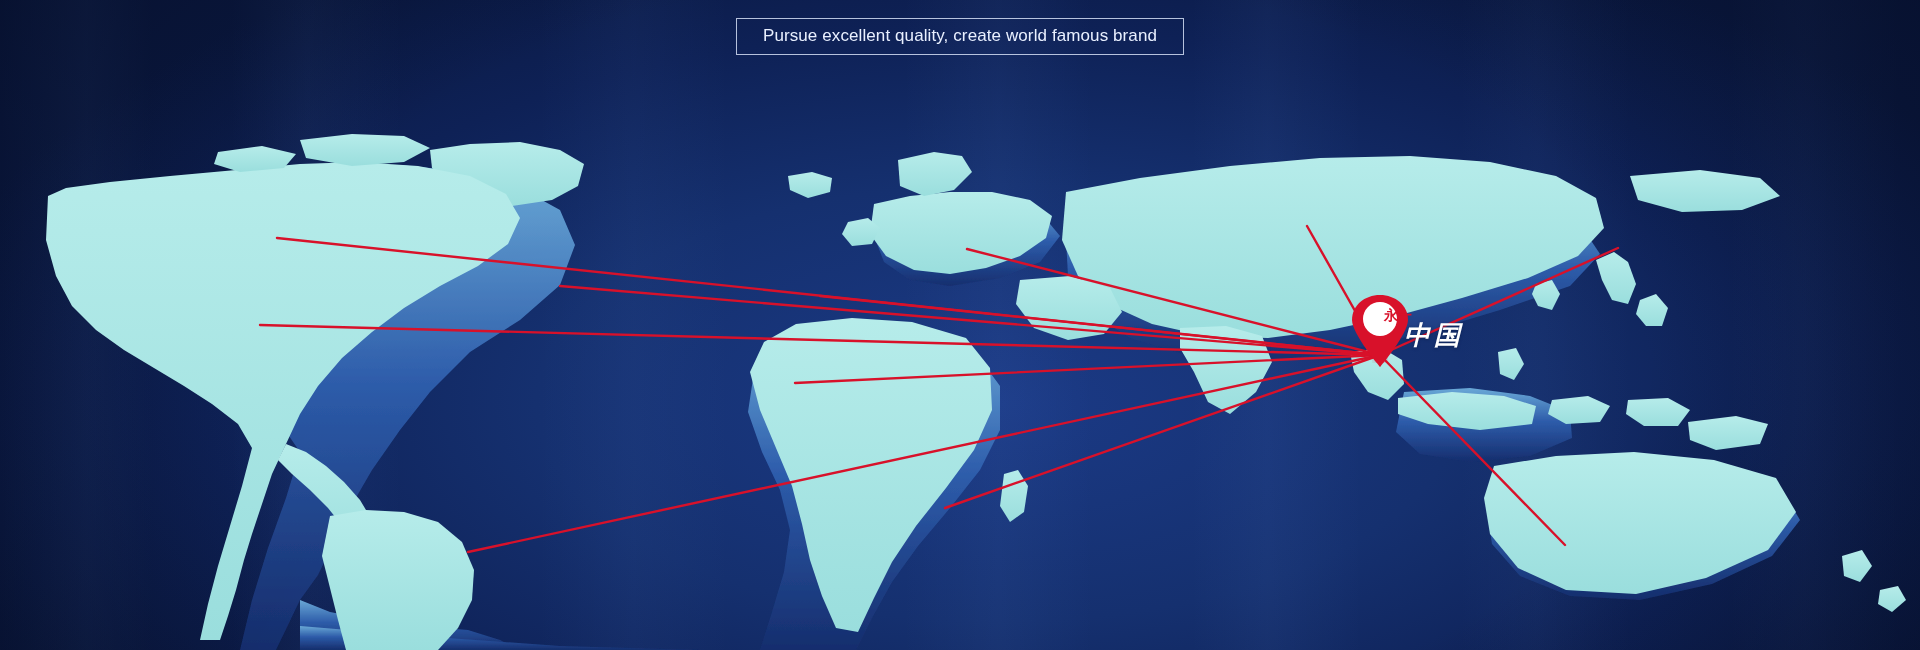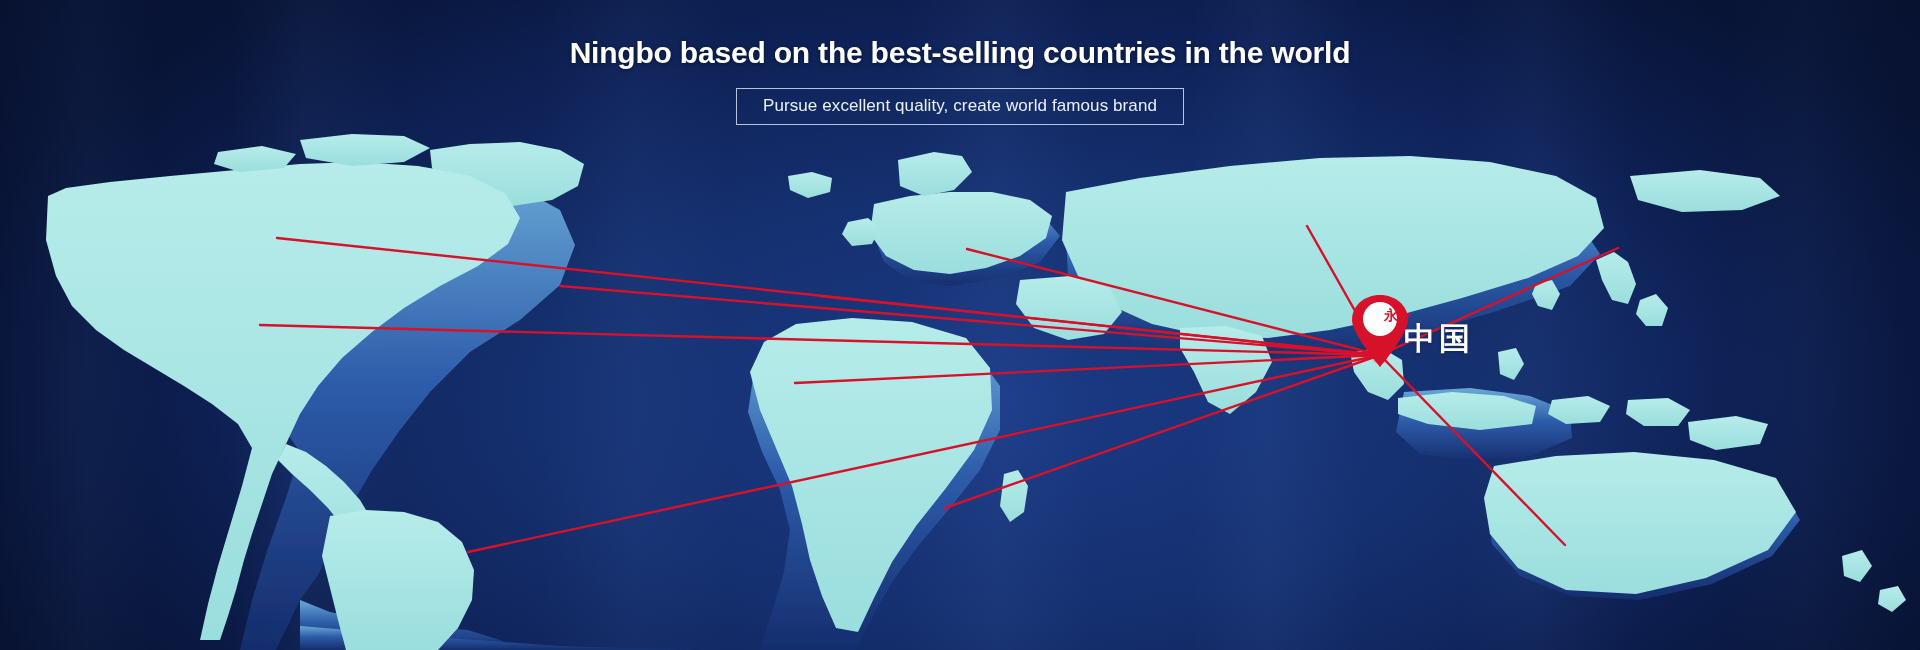--- a/index.html
+++ b/index.html
@@ -81,26 +81,27 @@
 
   
   #mapwrap{position:absolute;inset:0;z-index:10;}
   svg.mapsvg{position:absolute;left:0;top:0;width:1920px;height:650px;display:block;}
 
   
   .china-label{
     position:absolute;
     left:1404px; top:318px;
     color:#ffffff;
-    font-size:31px;
+    font-size:26px;
     font-weight:bold;
     letter-spacing:4px;
     z-index:32;
     text-shadow:0 1px 3px rgba(10,25,70,0.55);
     font-family:"DejaVu Sans", sans-serif;
+    font-style:italic;
   }
   
   .pin{
     position:absolute;
     left:1348px; top:294px;
     width:64px; height:74px;
     z-index:34;
   }
   .pin svg{display:block;}
   .pin-text{
@@ -269,19 +270,18 @@
     <svg width="64" height="74" viewBox="0 0 64 74" xmlns="http://www.w3.org/2000/svg">
       <path d="M32 73 C32 73 60 40 60 26 C60 11.6 47.5 1 32 1 C16.5 1 4 11.6 4 26 C4 40 32 73 32 73 Z" fill="#d8112a"></path>
       <circle cx="32" cy="25" r="17" fill="#ffffff"></circle>
     </svg>
     <div class="pin-text">永一</div>
   </div>
 
   <div id="vignette"></div>
 
   <div class="header">
-    <h1 class="title">Ningbo based on the best-selling countries in the world</h1>
     <div class="subtitle-wrap">
       <span class="subtitle">Pursue excellent quality, create world famous brand</span>
     </div>
   </div>
 
 </div>
 
 </body></html>

